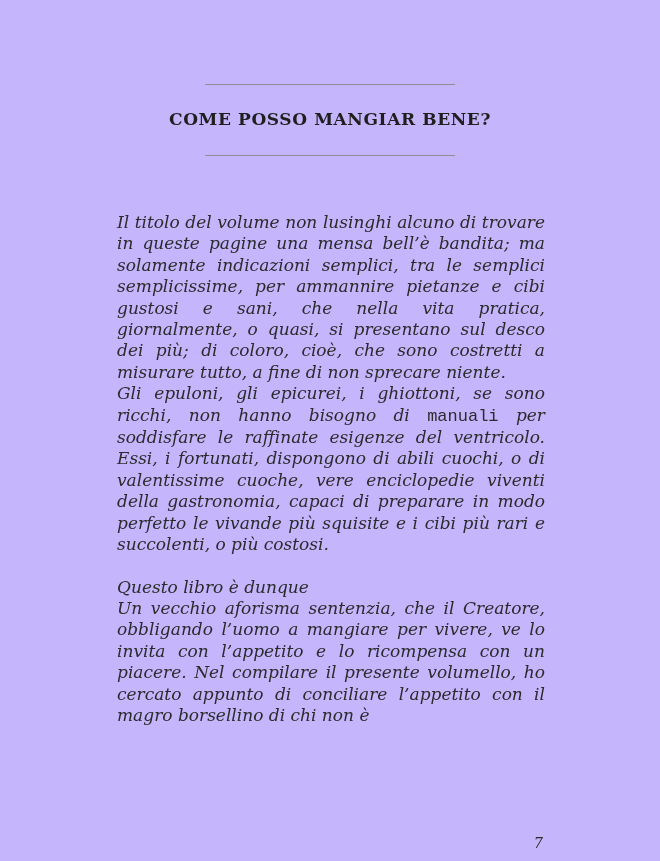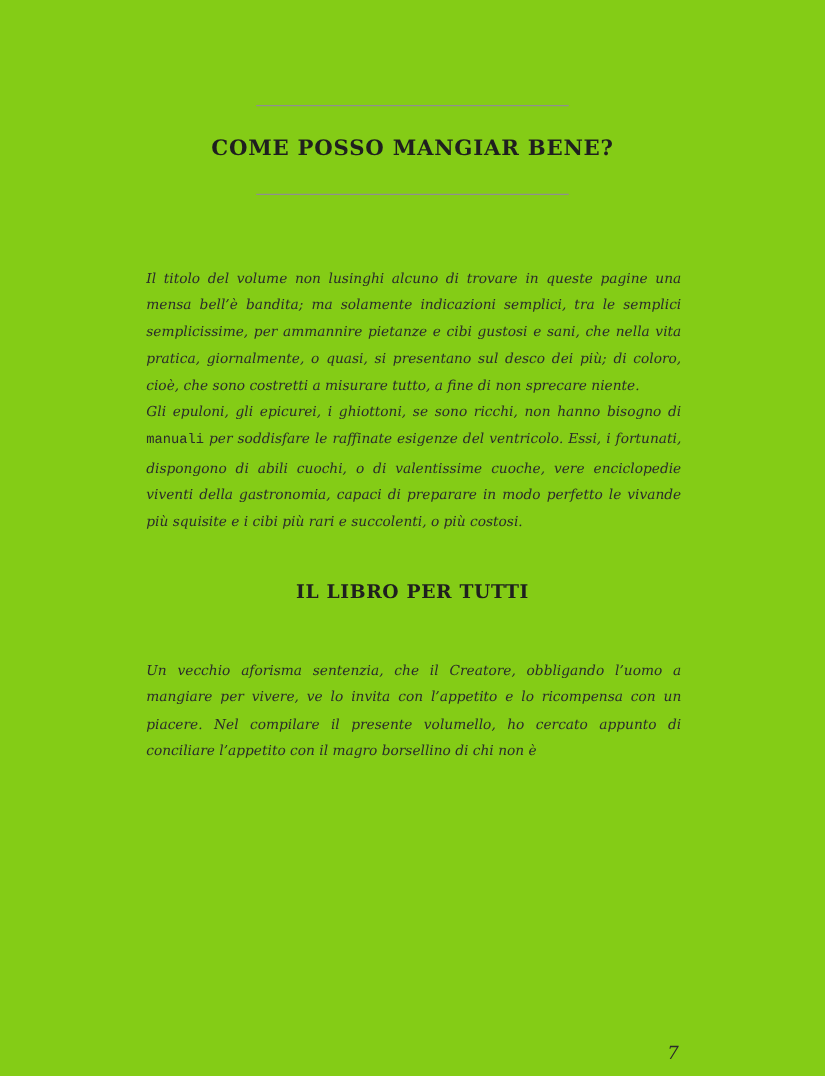--- a/index.html
+++ b/index.html
@@ -4,21 +4,21 @@
 <style>
   html, body {
     margin: 0;
     padding: 0;
     background: #ffffff;
   }
   .page {
     position: relative;
     width: 660px;
     height: 861px;
-    background: #84cc16;
+    background: #c4b5fd;
     box-sizing: border-box;
     font-family: "DejaVu Serif", "Liberation Serif", serif;
     color: #2b2b2b;
     overflow: hidden;
   }
   .title-block {
     padding-top: 84px;
     text-align: center;
   }
   .rule {
@@ -32,21 +32,21 @@
     font-size: 17px;
     font-weight: bold;
     letter-spacing: 0.6px;
     color: #1f1f1f;
     margin: 24px 0 26px 0;
   }
   .body-text {
     margin-top: 56px;
     padding-left: 117px;
     padding-right: 115px;
-    font-size: 11px;
+    font-size: 17px;
     line-height: 21.4px;
     text-align: justify;
   }
   .body-text.lower {
     margin-top: 0;
   }
   .para {
     margin: 0;
   }
   .para.spaced {
@@ -84,23 +84,23 @@
 
   <div class="title-block">
     <hr class="rule">
     <div class="page-title">COME POSSO MANGIAR BENE?</div>
     <hr class="rule">
   </div>
 
   <div class="body-text" id="paragraphs-top">
       <p class="para"><span class="seg-italic">Il titolo del volume non lusinghi alcuno di trovare in queste pagine una mensa bell’è bandita; ma solamente indicazioni semplici, tra le semplici semplicissime, per ammannire pietanze e cibi gustosi e sani, che nella vita pratica, giornalmente, o quasi, si presentano sul desco dei più; di coloro, cioè, che sono costretti a misurare tutto, a fine di non sprecare niente.</span></p>
       <p class="para"><span class="seg-italic">Gli epuloni, gli epicurei, i ghiottoni, se sono ricchi, non hanno bisogno di </span><span class="seg-roman">manuali</span><span class="seg-italic"> per soddisfare le raffinate esigenze del ventricolo. Essi, i fortunati, dispongono di abili cuochi, o di valentissime cuoche, vere enciclopedie viventi della gastronomia, capaci di preparare in modo perfetto le vivande più squisite e i cibi più rari e succolenti, o più costosi.</span></p>
+      <p class="para spaced"><span class="seg-italic">Questo libro è dunque</span></p>
     </div>
 
-  <div class="section-heading">IL LIBRO PER TUTTI</div>
 
   <div class="body-text lower" id="paragraphs-bottom">
       <p class="para"><span class="seg-italic">Un vecchio aforisma sentenzia, che il Creatore, obbligando l’uomo a mangiare per vivere, ve lo invita con l’appetito e lo ricompensa con un piacere. Nel compilare il presente volumello, ho cercato appunto di conciliare l’appetito con il magro borsellino di chi non è</span></p>
     </div>
 
   <div class="page-number">7</div>
 
 </div>
 
 </body></html>

